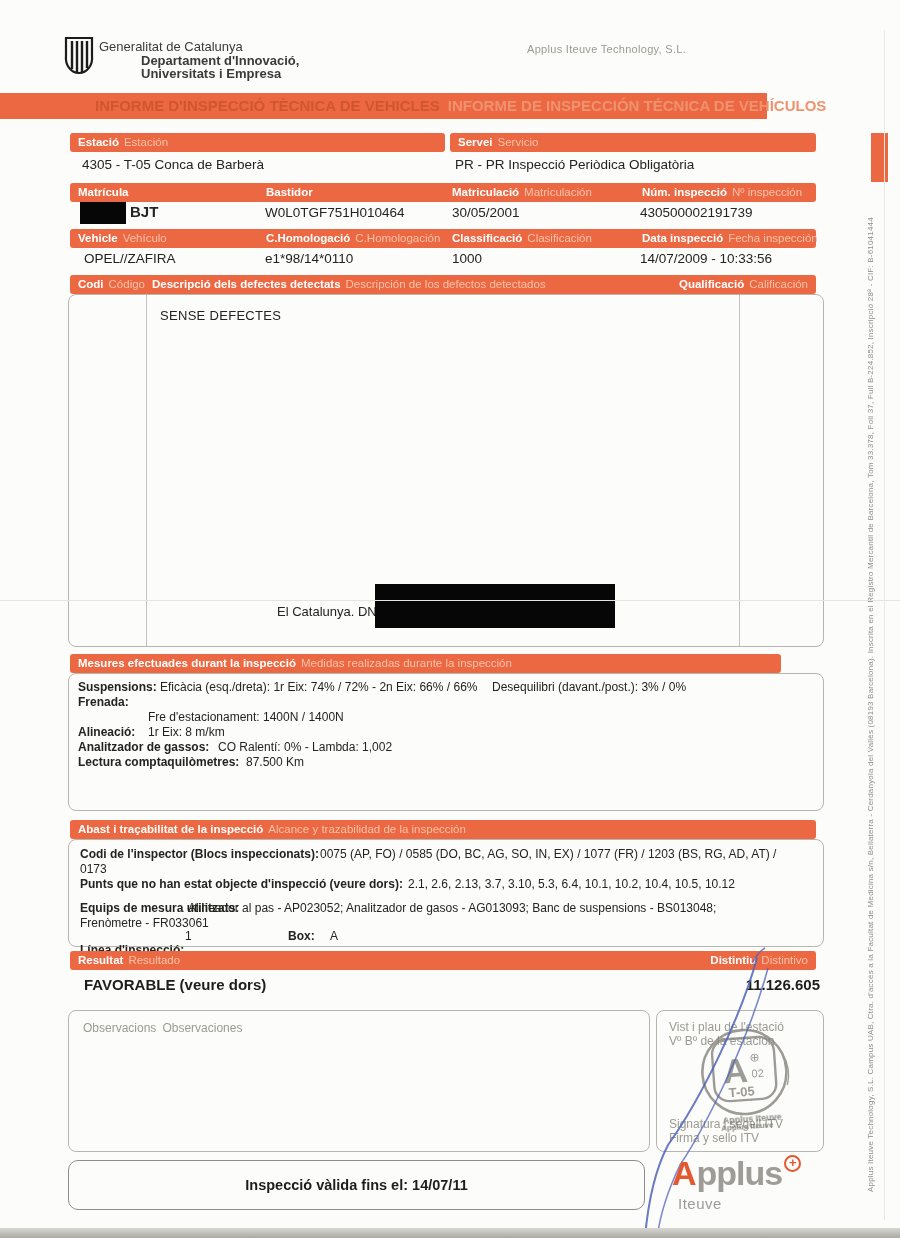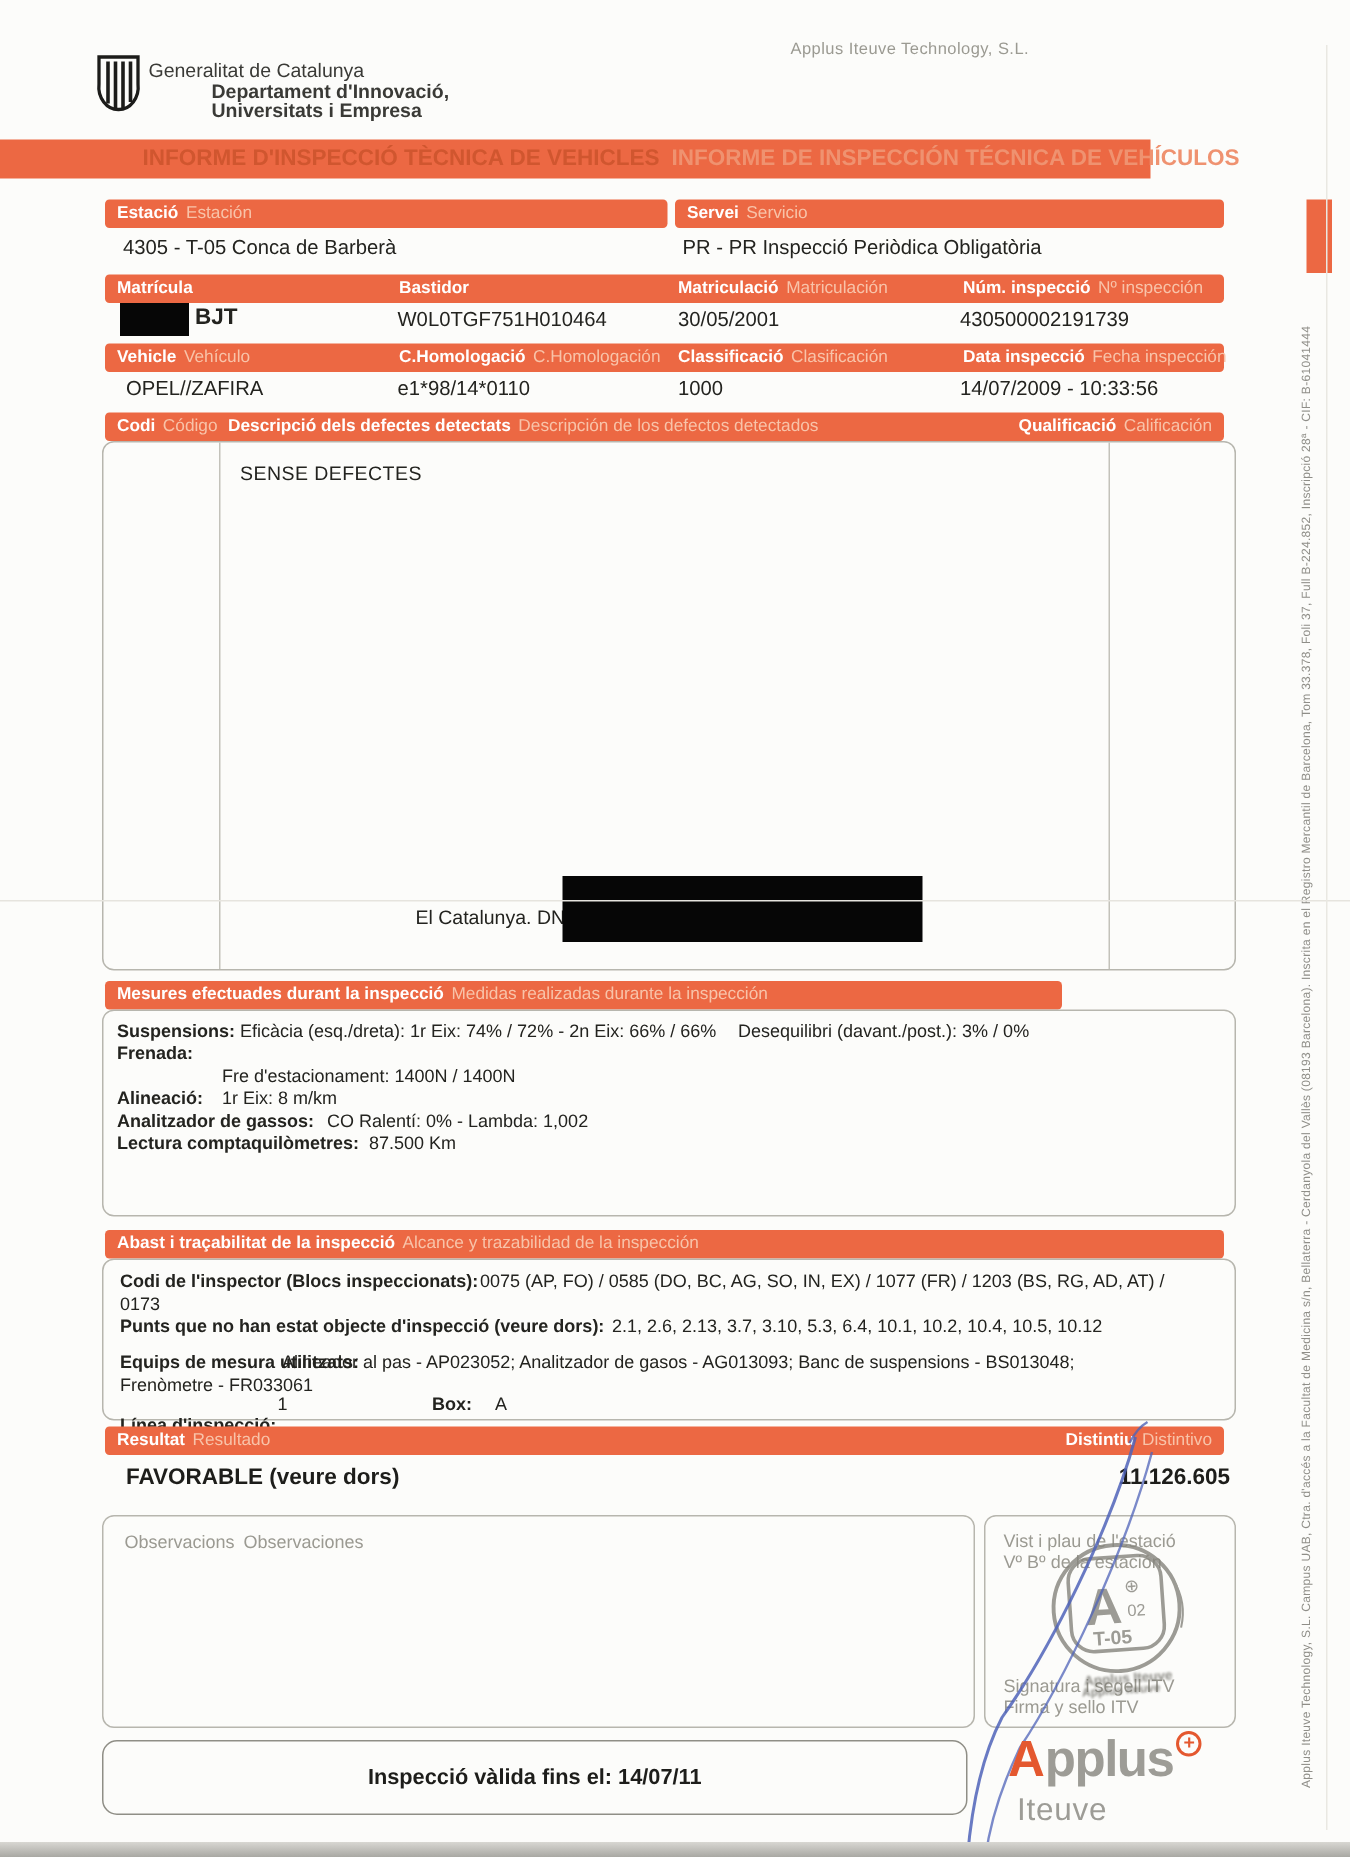--- a/index.html
+++ b/index.html
@@ -21,35 +21,35 @@
   .val  { position:absolute; font-size:13.5px; color:#23231f; white-space:nowrap; }
   .txt  { position:absolute; font-size:12px; color:#23231f; white-space:nowrap; }
   .lbl  { font-weight:bold; }
   .gray { color:#9b9a92; }
   .vline { position:absolute; width:1px; background:#c3c2ba; }
 
   .redact { position:absolute; background:#060606; }
 
   .org { position:absolute; left:99px; top:40px; font-size:13px; color:#3a3a36; line-height:13.5px; }
   .org .b { font-weight:bold;margin-left:42px; }
-  .company-top { position:absolute; left:527px; top:27px; font-size:11px; color:#9b9a92; letter-spacing:.3px; }
+  .company-top { position:absolute; left:527px; top:43px; font-size:11px; color:#9b9a92; letter-spacing:.3px; }
 
   .favorable { position:absolute; font-size:15px; font-weight:bold; color:#1d1d1a; }
 
   .validity { position:absolute; left:68px; top:1160px; width:575px; height:48px;
               border:1.5px solid #8f8e86; border-radius:10px; text-align:center;
               line-height:48px; font-size:14.5px; font-weight:bold; color:#1d1d1a; }
 
   .brand { position:absolute; left:672px; top:1154px; }
   .brand .a    { font-size:34px; font-weight:bold; color:var(--brand-orange,#e4582f); }
   .brand .rest { font-size:34px; font-weight:bold; color:var(--brand-gray,#9d9c96); letter-spacing:-1px; }
   .brand .plus { display:inline-block; width:13px; height:13px; border:2.5px solid var(--brand-orange,#e4582f);
                  border-radius:50%; color:var(--brand-orange,#e4582f); font-size:13px; line-height:12px;
                  text-align:center; font-weight:bold; vertical-align:18px; margin-left:2px; }
-  .brand .sub  { display:block; font-size:21px; color:var(--brand-gray,#9d9c96); margin:2px 0 0 6px; letter-spacing:.5px; }
+  .brand .sub  { display:block; font-size:15px; color:var(--brand-gray,#9d9c96); margin:2px 0 0 6px; letter-spacing:.5px; }
 
   .side-note { position:absolute; left:866px; top:1192px; transform-origin:0 0; transform:rotate(-90deg);
                white-space:nowrap; font-size:8px; color:#8f8e88; letter-spacing:.2px; }
 
   .fold { position:absolute; left:0; width:900px; height:1px; background:#e6e4de; }
   .bottom-strip { position:absolute; left:0; top:1228px; width:900px; height:10px;
                   background:linear-gradient(#d8d7d2,#a9a8a3); }
   .edge-mark { position:absolute; left:871px; top:133px; width:17px; height:49px; background:var(--accent,#ec6843); }
   .paper-edge { position:absolute; left:884px; top:30px; width:1px; height:1190px; background:#e9e8e2; }
 
@@ -119,21 +119,21 @@
     <span class="pair" style="right:8px"><span class="p">Qualificació</span><span class="s">Calificación</span></span>
   </div>
   <div class="rbox" style="left:68px;top:294px;width:754px;height:351px">
     <div class="vline" style="left:77px;top:0;height:351px"></div>
     <div class="vline" style="left:670px;top:0;height:351px"></div>
   </div>
   <div class="val" style="left:160px;top:308px;font-size:13px;letter-spacing:.3px">SENSE DEFECTES</div>
   <div class="val" style="left:277px;top:604px;font-size:13px">El Catalunya. DNI:</div>
   <div class="redact" style="left:375px;top:584px;width:240px;height:44px"></div>
 
-  <div class="bar" style="left:70px;top:654px;width:638px">
+  <div class="bar" style="left:70px;top:654px;width:711px">
     <span class="pair" style="left:8px"><span class="p">Mesures efectuades durant la inspecció</span><span class="s">Medidas realizadas durante la inspección</span></span>
   </div>
   <div class="rbox" style="left:68px;top:673px;width:754px;height:136px"></div>
   <div class="txt lbl" style="left:78px;top:680px">Suspensions:</div>
   <div class="txt" style="left:160px;top:680px">Eficàcia (esq./dreta): 1r Eix: 74% / 72% - 2n Eix: 66% / 66%</div>
   <div class="txt" style="left:492px;top:680px">Desequilibri (davant./post.): 3% / 0%</div>
   <div class="txt lbl" style="left:78px;top:695px">Frenada:</div>
   <div class="txt" style="left:148px;top:710px">Fre d'estacionament:  1400N / 1400N</div>
   <div class="txt lbl" style="left:78px;top:725px">Alineació:</div>
   <div class="txt" style="left:148px;top:725px">1r Eix: 8 m/km</div>

